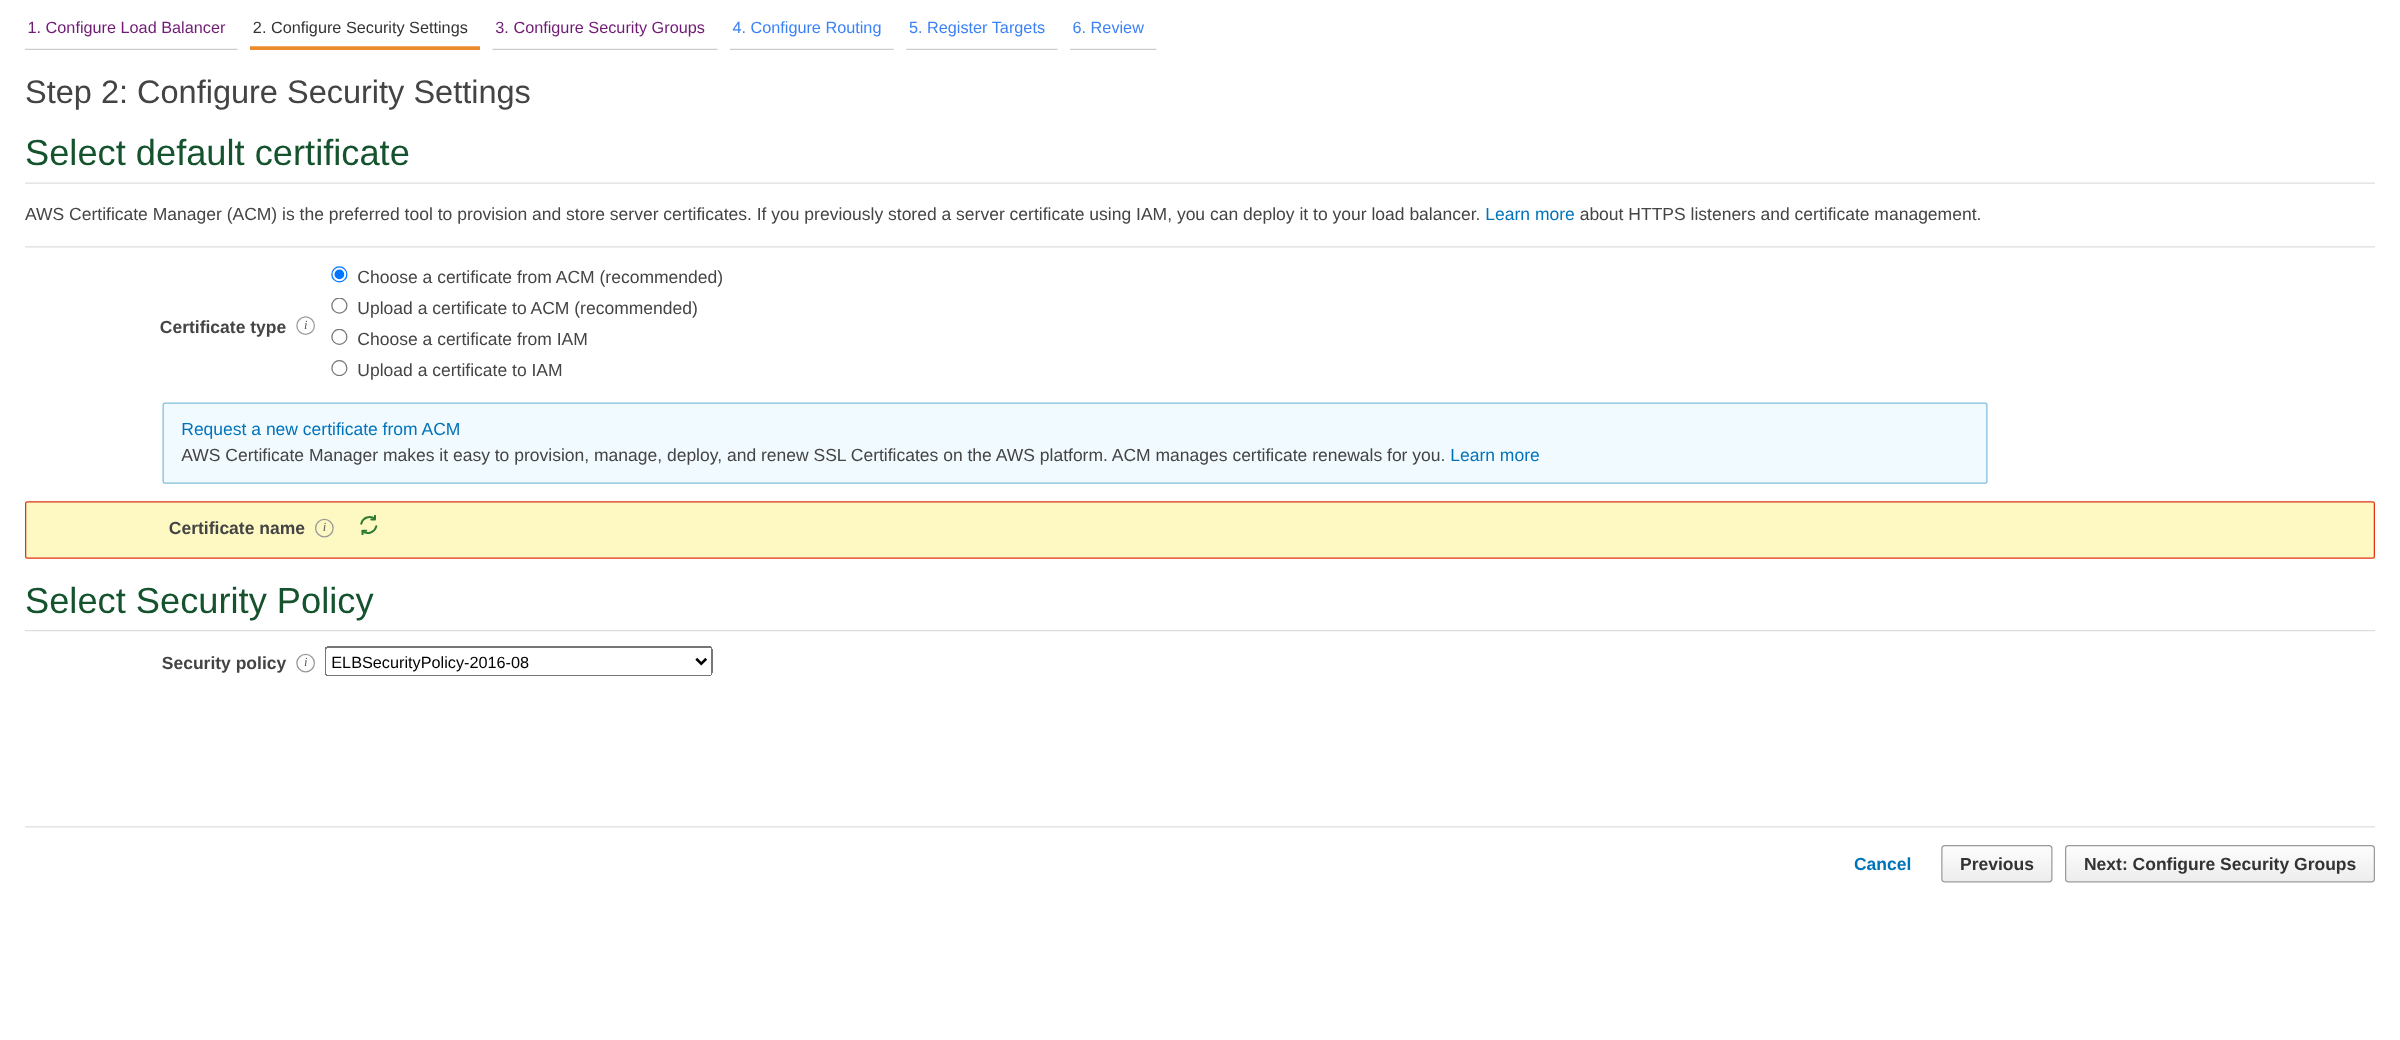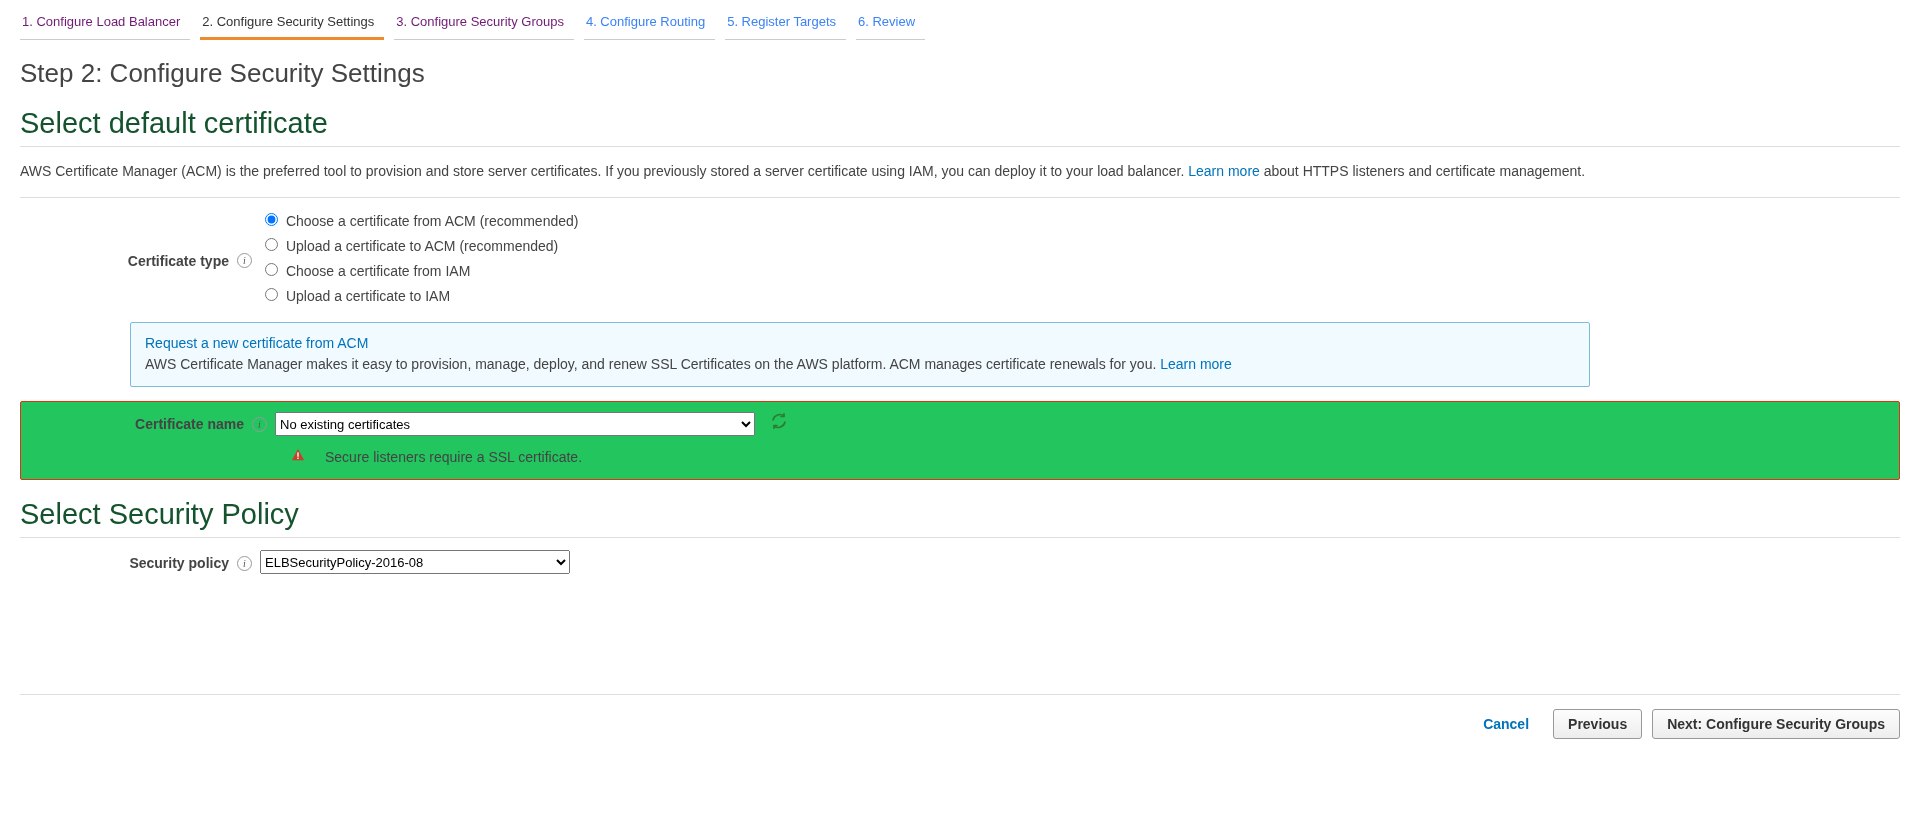--- a/index.html
+++ b/index.html
@@ -101,21 +101,21 @@
     background: #f1faff;
     border-radius: 2px;
     padding: 10px 14px;
     font-size: 14px;
     line-height: 1.55;
     color: #444;
   }
 
   .error-box {
     border: 1px solid #df3312;
-    background: #22c55e;
+    background: #fef9c3;
     border-radius: 2px;
     padding: 10px 14px 14px 14px;
     margin-top: 14px;
   }
   .error-row {
     display: flex;
     align-items: center;
   }
   .error-row .field-label { padding-top: 0; }
   .error-row select {
@@ -230,43 +230,30 @@
   <a class="link">Learn more</a>
 </div>
 
 <div class="error-box">
   <div class="error-row">
     <div class="field-label">
       <span>Certificate name</span>
       <span class="info-icon">i</span>
     </div>
     <div class="field-control">
-      <select>
-        <option>No existing certificates</option>
-      </select>
       <span class="refresh-icon">
         <svg width="16" height="16" viewBox="0 0 16 16" fill="none" stroke="#2e7d32" stroke-width="1.6" stroke-linecap="round" stroke-linejoin="round">
           <path d="M13 3a7 7 0 0 0-11 4"></path>
           <polyline points="13 0.5 13 3.5 10 3.5"></polyline>
           <path d="M3 13a7 7 0 0 0 11-4"></path>
           <polyline points="3 15.5 3 12.5 6 12.5"></polyline>
         </svg>
       </span>
     </div>
   </div>
-  <div class="error-msg-row">
-    <span class="alert-icon">
-      <svg width="14" height="14" viewBox="0 0 16 16">
-        <path fill="#c7402b" d="M8 1 L15 14 H1 Z"></path>
-        <rect x="7.2" y="5" width="1.6" height="5" fill="#fff"></rect>
-        <rect x="7.2" y="11" width="1.6" height="1.6" fill="#fff"></rect>
-      </svg>
-    </span>
-    <span>Secure listeners require a SSL certificate.</span>
-  </div>
 </div>
 
 <h2 class="section-title">Select Security Policy</h2>
 <hr class="section-sep">
 
 <div class="field-row">
   <div class="field-label">
     <span>Security policy</span>
     <span class="info-icon">i</span>
   </div>

